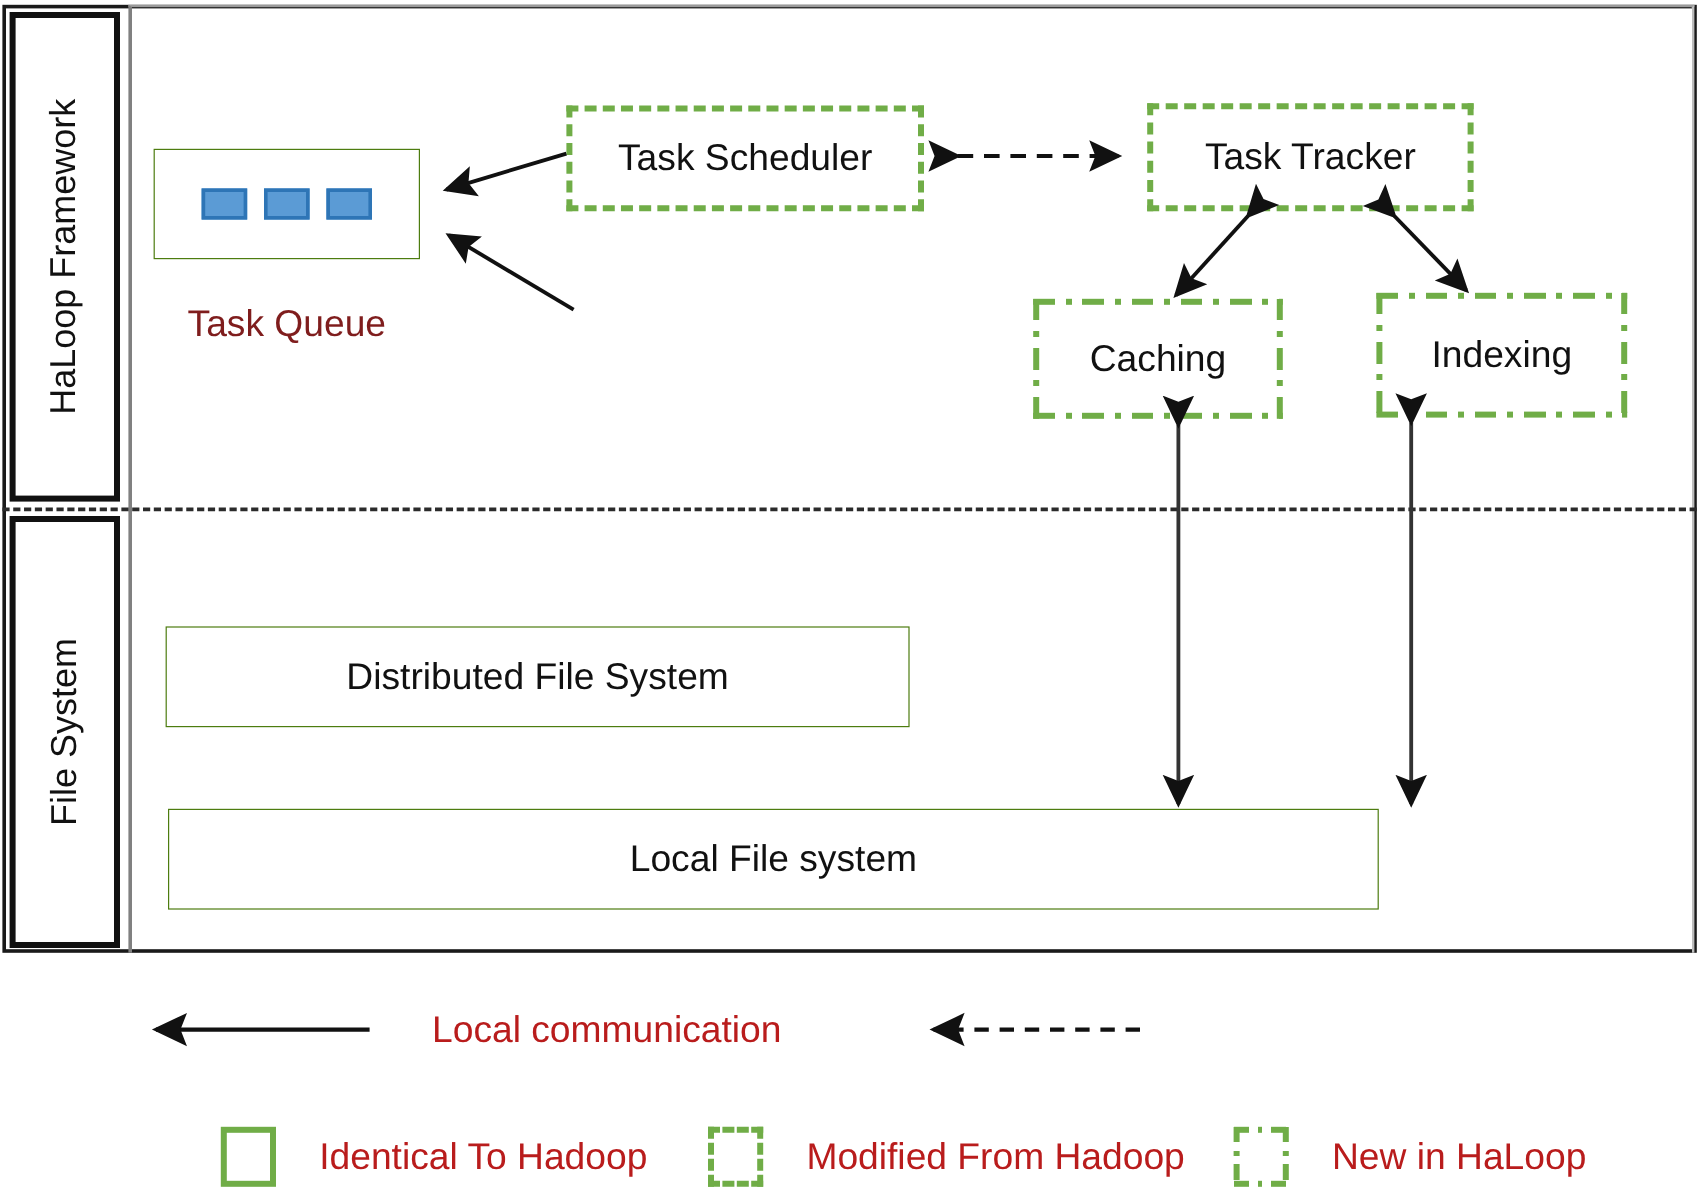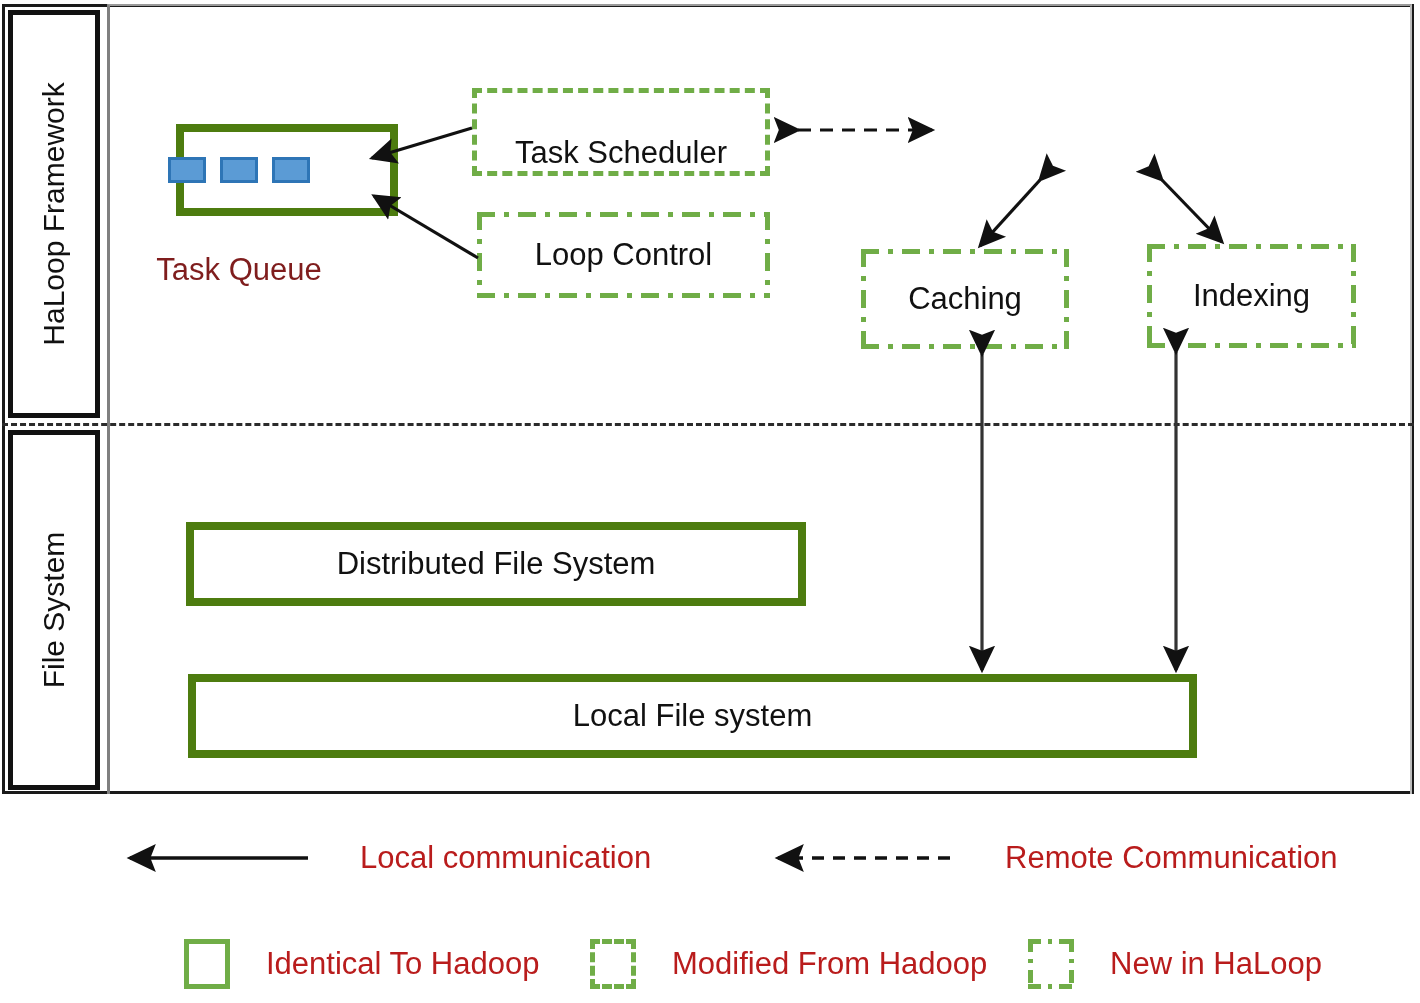--- a/index.html
+++ b/index.html
@@ -79,21 +79,21 @@
     position: absolute;
     box-sizing: border-box;
     display: flex;
     align-items: center;
     justify-content: center;
     background: transparent;
     color: #111111;
     font-size: 31px;
     text-align: center;
   }
-  .box.solid   { border: 8px solid #4d7c0f; margin-left: 48px; }
+  .box.solid   { border: 1px solid #4d7c0f; }
   .box.dashed  { border: 5px dashed #70AD47; }
   .box.dashdot {
     border: 0;
     background-image:
       repeating-linear-gradient(to right,  #70AD47 0 18px, transparent 18px 27px, #70AD47 27px 32px, transparent 32px 41px),
       repeating-linear-gradient(to right,  #70AD47 0 18px, transparent 18px 27px, #70AD47 27px 32px, transparent 32px 41px),
       repeating-linear-gradient(to bottom, #70AD47 0 18px, transparent 18px 27px, #70AD47 27px 32px, transparent 32px 41px),
       repeating-linear-gradient(to bottom, #70AD47 0 18px, transparent 18px 27px, #70AD47 27px 32px, transparent 32px 41px);
     background-size: 100% 5px, 100% 5px, 5px 100%, 5px 100%;
     background-position: 0 0, 0 100%, 0 0, 100% 0;
@@ -122,21 +122,21 @@
   }
   #task-queue-label {
     position: absolute;
     left: 128px; top: 252px; width: 222px;
     text-align: center;
     font-size: 31px;
     color: #7f1d1d;
   }
 
   
-  #task-scheduler-box { left: 472px;  top: 88px;  width: 298px; height: 88px; align-items: flex-end; }
+  #task-scheduler-box { left: 472px;  top: 88px;  width: 298px; height: 88px; }
   #loop-control-box   { left: 477px;  top: 212px; width: 293px; height: 86px; }
   #task-tracker-box   { left: 956px;  top: 86px;  width: 272px; height: 90px; }
   #caching-box        { left: 861px;  top: 249px; width: 208px; height: 100px; }
   #indexing-box       { left: 1147px; top: 244px; width: 209px; height: 104px; }
   #dfs-box            { left: 138px;  top: 522px; width: 620px; height: 84px; }
   #local-fs-box       { left: 140px;  top: 674px; width: 1009px; height: 84px; }
 
   
   #arrow-layer {
     position: absolute;
@@ -218,24 +218,24 @@
     <div class="queue-slot"></div>
     <div class="queue-slot"></div>
     <div class="queue-slot"></div>
   </div>
   <div id="task-queue-label">Task Queue</div>
 
   <div class="box dashed" id="task-scheduler-box">
     <span>Task Scheduler</span>
   </div>
 
-  <div class="box dashdot" id="loop-control-box">
-    <span>Loop Control</span>
-  </div>
-
+
+  <div class="box dashed" id="task-tracker-box">
+    <span>Task Tracker</span>
+  </div>
 
   <div class="box dashdot" id="caching-box">
     <span>Caching</span>
   </div>
 
   <div class="box dashdot" id="indexing-box">
     <span>Indexing</span>
   </div>
 
   <div class="box solid" id="dfs-box">
@@ -302,21 +302,20 @@
     </g>
   </svg>
 
   <div class="legend-row" id="legend-arrows">
     <div class="legend-item" id="legend-local">
       <div class="legend-line-wrap"></div>
       <div class="legend-text">Local communication</div>
     </div>
     <div class="legend-item" id="legend-remote">
       <div class="legend-line-wrap short"></div>
-      <div class="legend-text">Remote Communication</div>
     </div>
   </div>
 
   <div class="legend-row" id="legend-boxes">
     <div class="legend-item" id="legend-identical">
       <div class="legend-swatch solid"></div>
       <div class="legend-text">Identical To Hadoop</div>
     </div>
     <div class="legend-item" id="legend-modified">
       <div class="legend-swatch dashed"></div>

